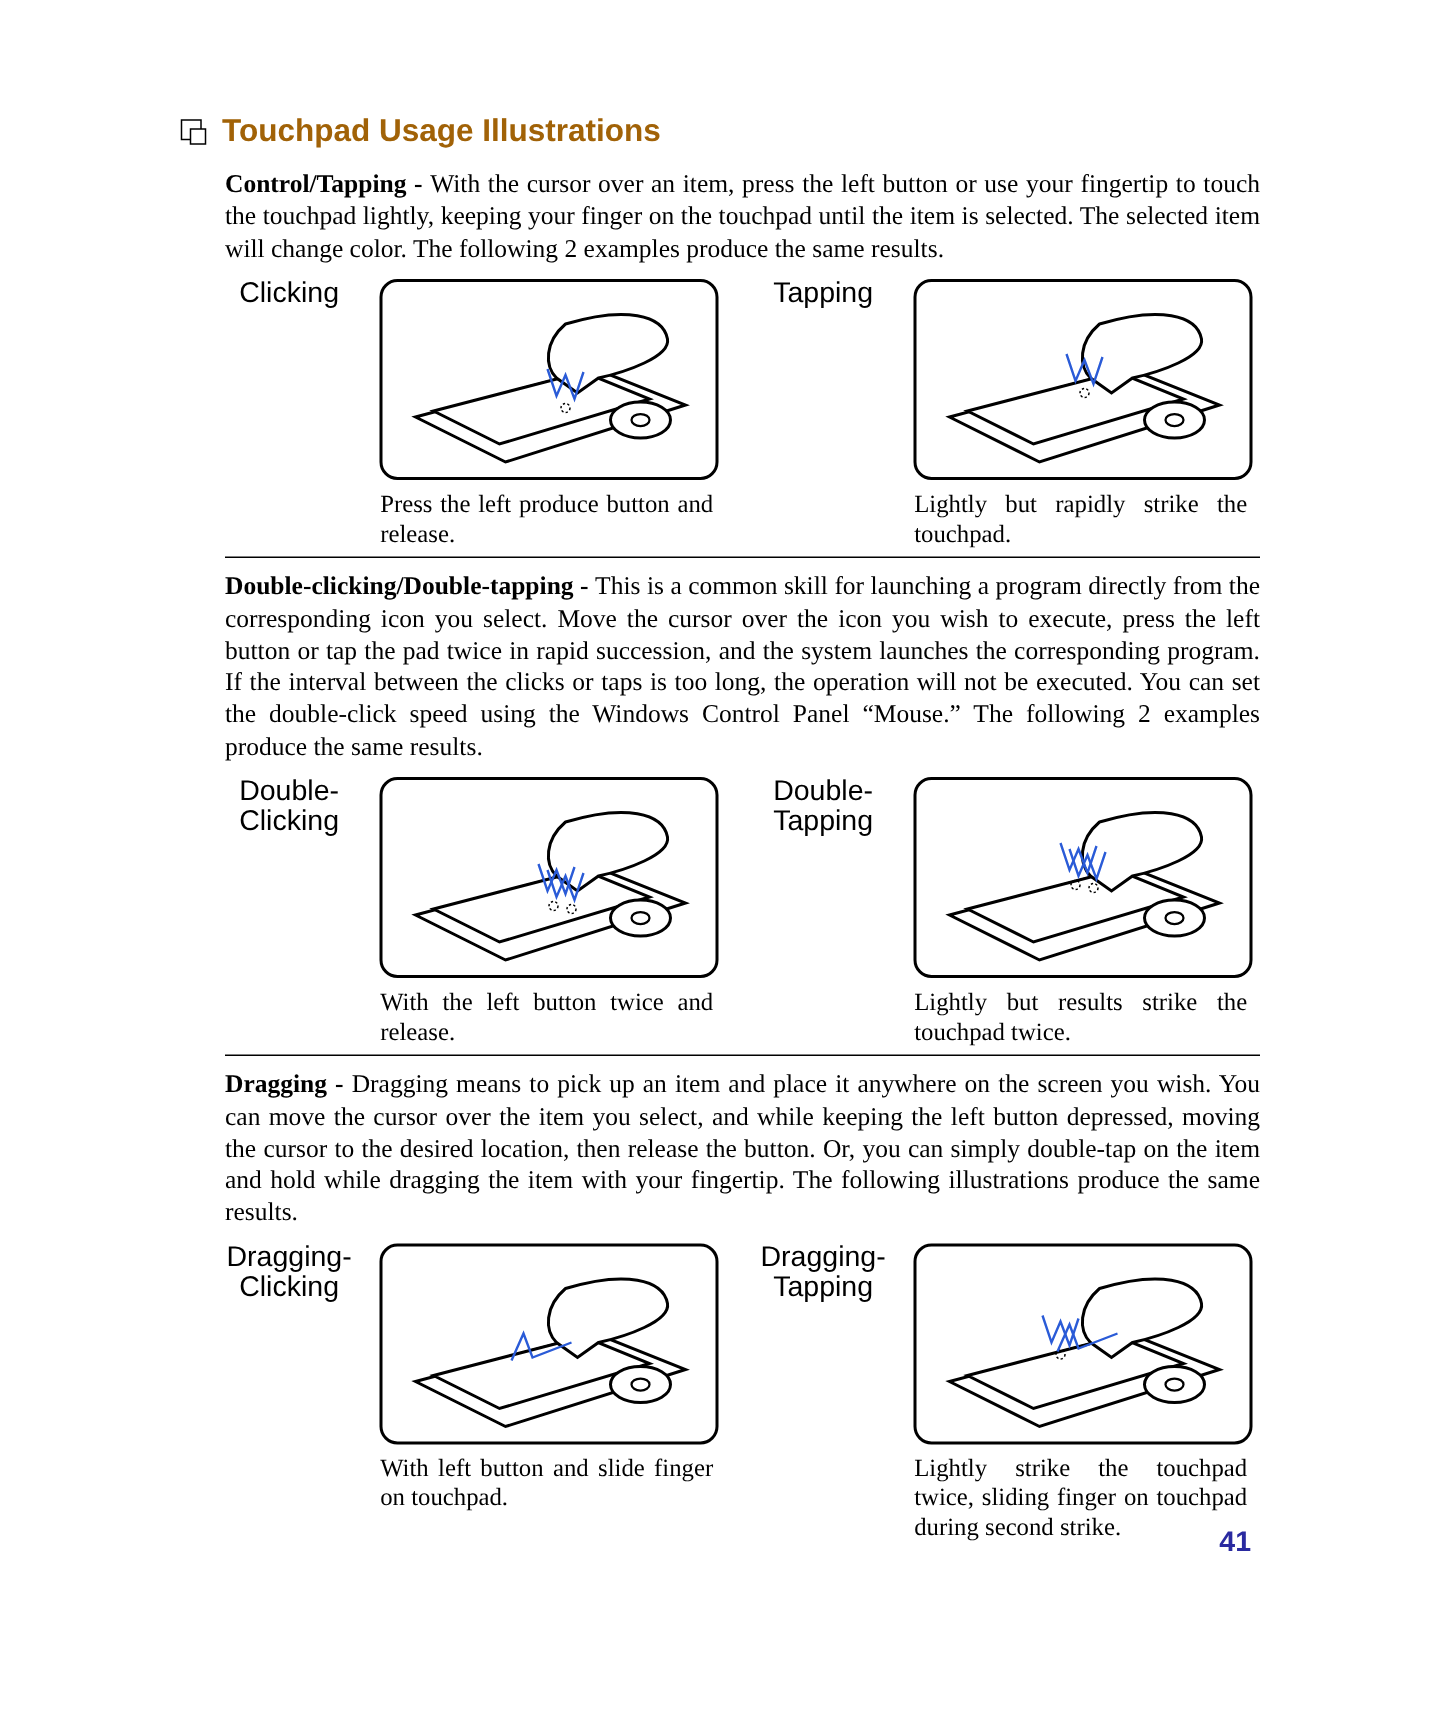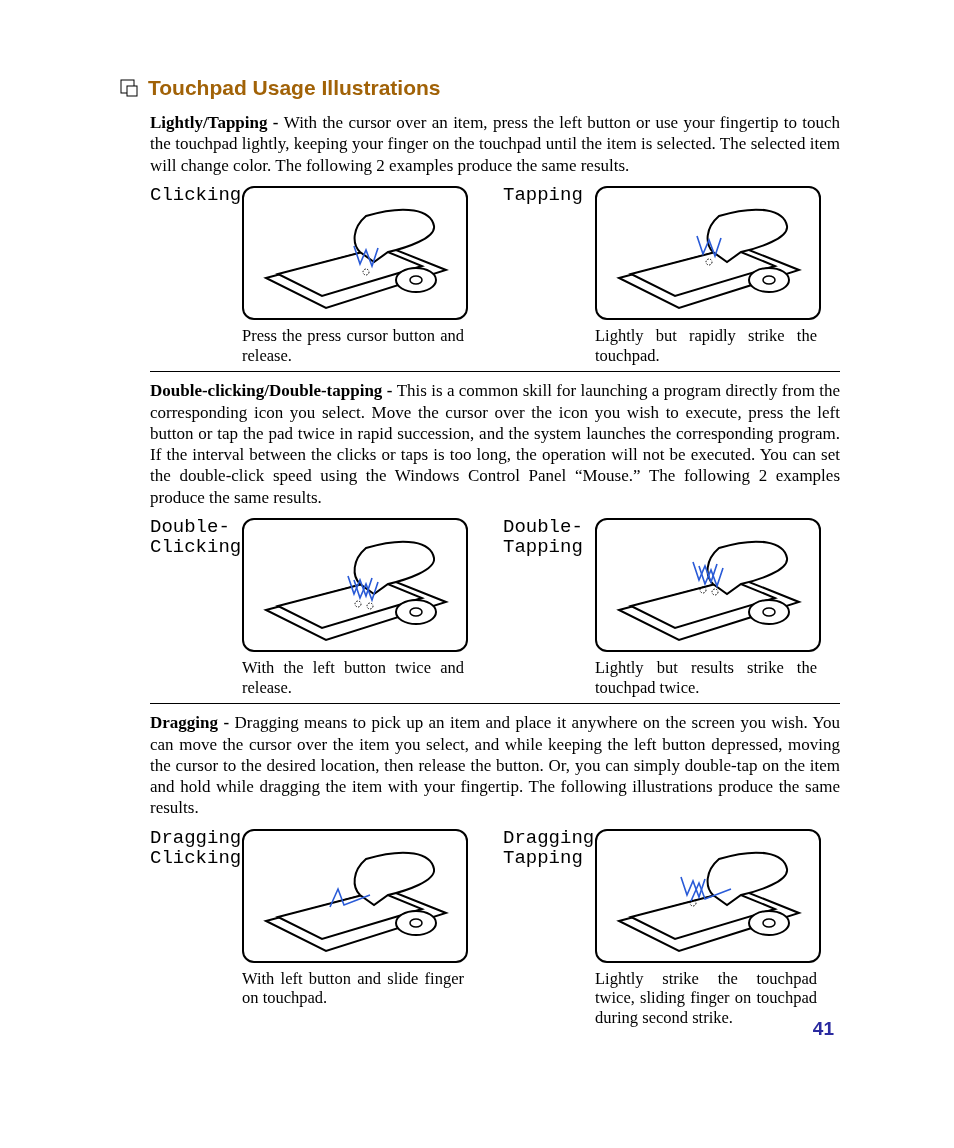--- a/index.html
+++ b/index.html
@@ -61,25 +61,25 @@
     justify-content:flex-start;
     margin-left:30px;
     gap:16px;
   }
   .cell{
     display:flex;
     align-items:flex-start;
     width:340px;
   }
   .lbl{
-    font-family:Liberation Mono, monospace;
+    font-family:Liberation Sans, sans-serif;
     font-size:19px;
-    text-align:left;
+    text-align:center;
     width:86px;
-    padding-right:6px;
+    padding-right:18px;
     line-height:1.05;
   }
   .figcol{
     width:238px;
   }
   .figbox{
     width:222px;height:130px;
     border:2px solid #000;
     border-radius:12px;
     background:#fff;
@@ -144,33 +144,33 @@
     <span class="box-icon">
       <svg width="18" height="18">
           <rect x="1" y="1" width="13" height="13" fill="none" stroke="#000"></rect>
           <rect x="7" y="7" width="10" height="10" fill="#fff" stroke="#000"></rect>
         </svg>
     </span>
     <h2>Touchpad Usage Illustrations</h2>
   </div>
 
   <p class="para">
-    <b>Lightly/Tapping - </b><span>With the cursor over an item, press the left button or use your fingertip to touch the touchpad lightly, keeping your finger on the touchpad until the item is selected. The selected item will change color. The following 2 examples produce the same results.</span>
+    <b>Control/Tapping - </b><span>With the cursor over an item, press the left button or use your fingertip to touch the touchpad lightly, keeping your finger on the touchpad until the item is selected. The selected item will change color. The following 2 examples produce the same results.</span>
   </p>
   <div class="pair">
     <div class="cell">
       <div class="lbl">Clicking</div>
       <div class="figcol">
         <div class="figbox">
           <svg width="222" height="130">
               <use href="#tp"></use>
               <use href="#tap1" x="110" y="58"></use>
             </svg>
         </div>
-        <div class="cap">Press the press cursor button and release.</div>
+        <div class="cap">Press the left produce button and release.</div>
       </div>
     </div>
     <div class="cell">
       <div class="lbl">Tapping</div>
       <div class="figcol">
         <div class="figbox">
           <svg width="222" height="130">
               <use href="#tp"></use>
               <use href="#tap1" x="100" y="48"></use>
             </svg>

